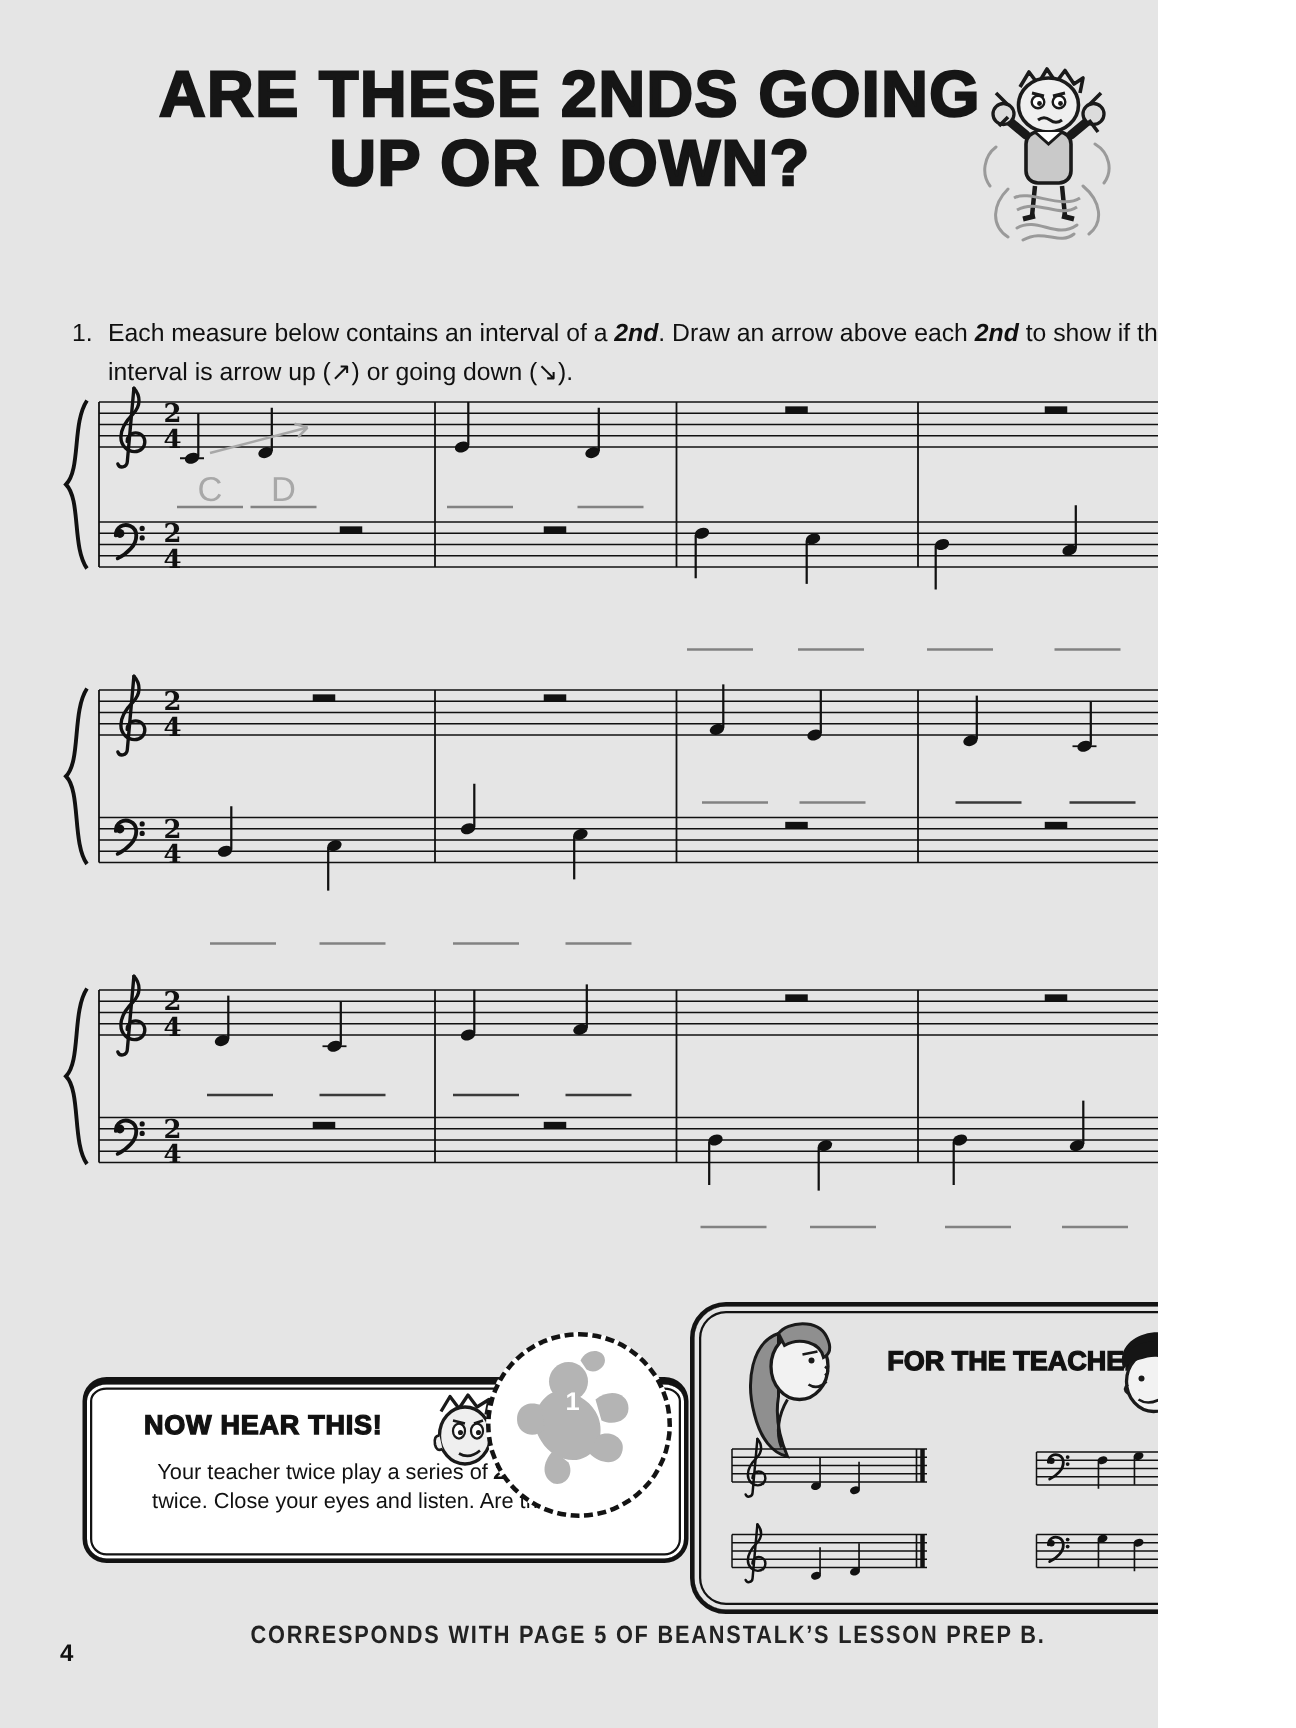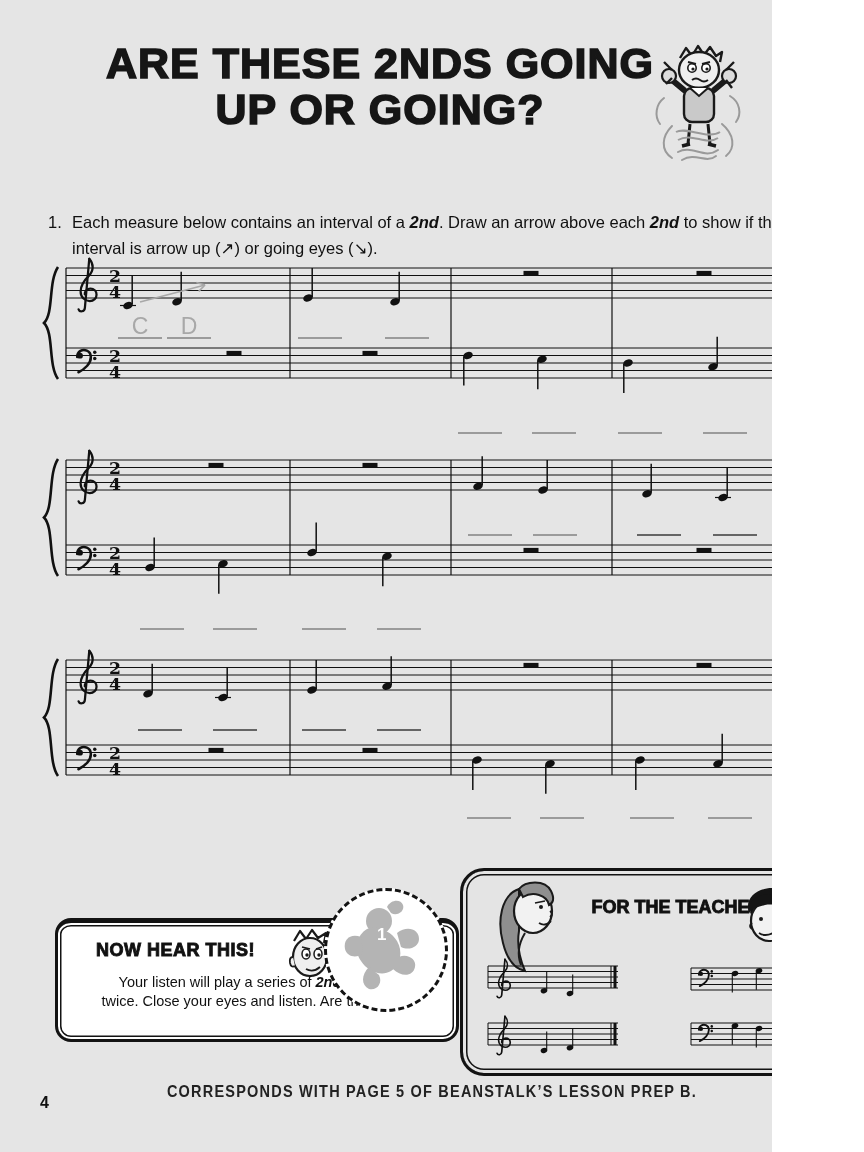--- a/index.html
+++ b/index.html
@@ -40,21 +40,21 @@
   #pagenum{left:40px;top:1094px;font-size:16px;font-weight:900;}
   svg{display:block;}
 </style>
 </head>
 <body>
 
 <div id="page">
 
   <div class="abs" id="title">
     <div>ARE THESE 2NDS GOING</div>
-    <div>UP OR GOING?</div>
+    <div>UP OR DOWN?</div>
   </div>
 
   <svg class="abs" style="left:642px;top:40px;" width="110" height="128" viewBox="0 0 110 128">
     <g stroke="#1a1a1a" fill="none" stroke-width="2" stroke-linecap="round">
       <path d="M30 86 C20 96 18 110 30 118 M80 84 C92 94 94 108 84 116" stroke="#9a9a9a"></path>
       <path d="M36 112 C50 104 62 120 76 110 M40 120 C54 112 64 124 74 116" stroke="#9a9a9a"></path>
       <path d="M22 58 C14 64 12 76 18 84 M88 56 C98 62 100 74 94 82" stroke="#9a9a9a"></path>
     </g>
     <g>
       <path d="M38 18 L44 8 L50 16 L56 6 L62 15 L68 7 L74 16 L80 12 L78 22" fill="none" stroke="#1a1a1a" stroke-width="2.4" stroke-linejoin="round"></path>
@@ -77,21 +77,21 @@
       <path d="M40 106 L48 104 M74 106 L66 104" stroke="#1a1a1a" stroke-width="3.4"></path>
       <path d="M34 92 C44 86 66 100 78 92 M36 100 C50 92 64 106 76 98" fill="none" stroke="#9a9a9a" stroke-width="2"></path>
     </g>
   </svg>
 
   <div class="abs instr" id="instr1">
     <div>
       <span class="inum">1.</span><span>Each measure below contains an interval of a </span><span class="bi">2nd</span><span>.  Draw an arrow above each </span><span class="bi">2nd</span><span> to show if the</span>
     </div>
     <div class="hang">
-      <span>interval is arrow up (</span><span>↗</span><span>) or going eyes (</span><span>↘</span><span>).</span>
+      <span>interval is arrow up (</span><span>↗</span><span>) or going down (</span><span>↘</span><span>).</span>
     </div>
   </div>
 
 
   <svg class="abs" id="music-svg" style="left:40px;top:250px;" width="790" height="615" viewBox="0 0 790 615">
       <g>
         <path d="M18,17 C8,32 14,63 4,73 C14,83 8,115 18,129" fill="none" stroke="#111111" stroke-width="2.6"></path>
         <line x1="26" y1="18" x2="757" y2="18" stroke="#111111" stroke-width="1"></line>
         <line x1="26" y1="25.5" x2="757" y2="25.5" stroke="#111111" stroke-width="1"></line>
         <line x1="26" y1="33" x2="757" y2="33" stroke="#111111" stroke-width="1"></line>
@@ -278,21 +278,21 @@
       <ellipse cx="30" cy="30" rx="17" ry="19" fill="#efefef" stroke="#1a1a1a" stroke-width="2.2"></ellipse>
       <path d="M13 30 q-4 0 -3 6 q1 5 5 3" fill="#efefef" stroke="#1a1a1a" stroke-width="1.8"></path>
       <ellipse cx="26" cy="27" rx="4" ry="5" fill="#fff" stroke="#1a1a1a" stroke-width="1.5"></ellipse>
       <ellipse cx="38" cy="27" rx="4" ry="5" fill="#fff" stroke="#1a1a1a" stroke-width="1.5"></ellipse>
       <circle cx="27" cy="28" r="1.7" fill="#1a1a1a"></circle>
         <circle cx="39" cy="28" r="1.7" fill="#1a1a1a"></circle>
       <path d="M26 42 Q33 46 40 40" fill="none" stroke="#1a1a1a" stroke-width="1.8"></path>
       <path d="M22 20 L30 22 M42 20 L36 22" stroke="#1a1a1a" stroke-width="1.6"></path>
     </svg>
     <div class="abs" id="nht-body">
-      <div><span>Your listen will play a series of </span><span class="bi">2nds</span></div>
+      <div><span>Your teacher twice play a series of </span><span class="bi">2nds</span></div>
       <div>twice.  Close your eyes and listen.  Are the</div>
     </div>
   </div>
 
   <div class="abs" id="badge">
     <svg width="112" height="112" viewBox="0 0 112 112">
       <g fill="#b4b4b4">
         <circle cx="52" cy="30" r="13"></circle>
         <path d="M40 38 C30 44 26 58 34 70 C40 80 54 86 64 80 C74 74 76 60 70 50 C64 40 50 34 40 38 Z"></path>
         <path d="M34 46 C24 42 16 48 18 58 C20 66 30 68 36 62 Z"></path>

